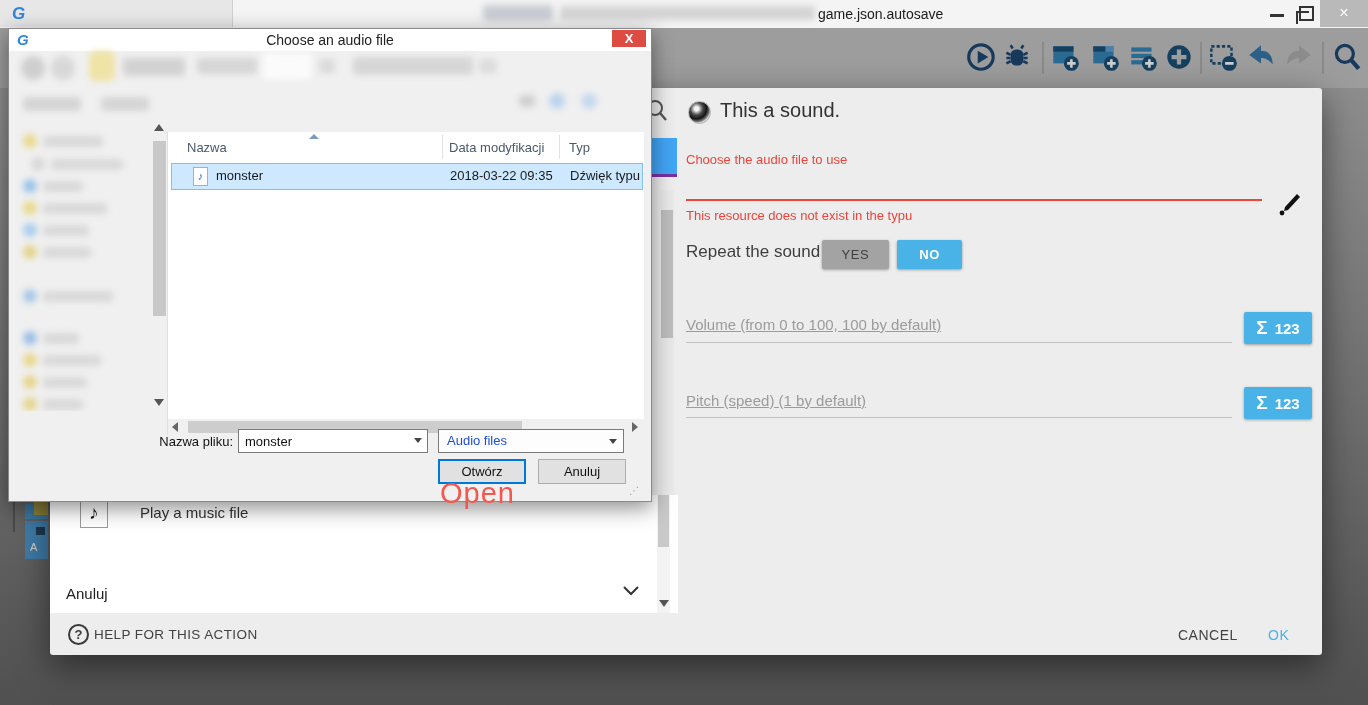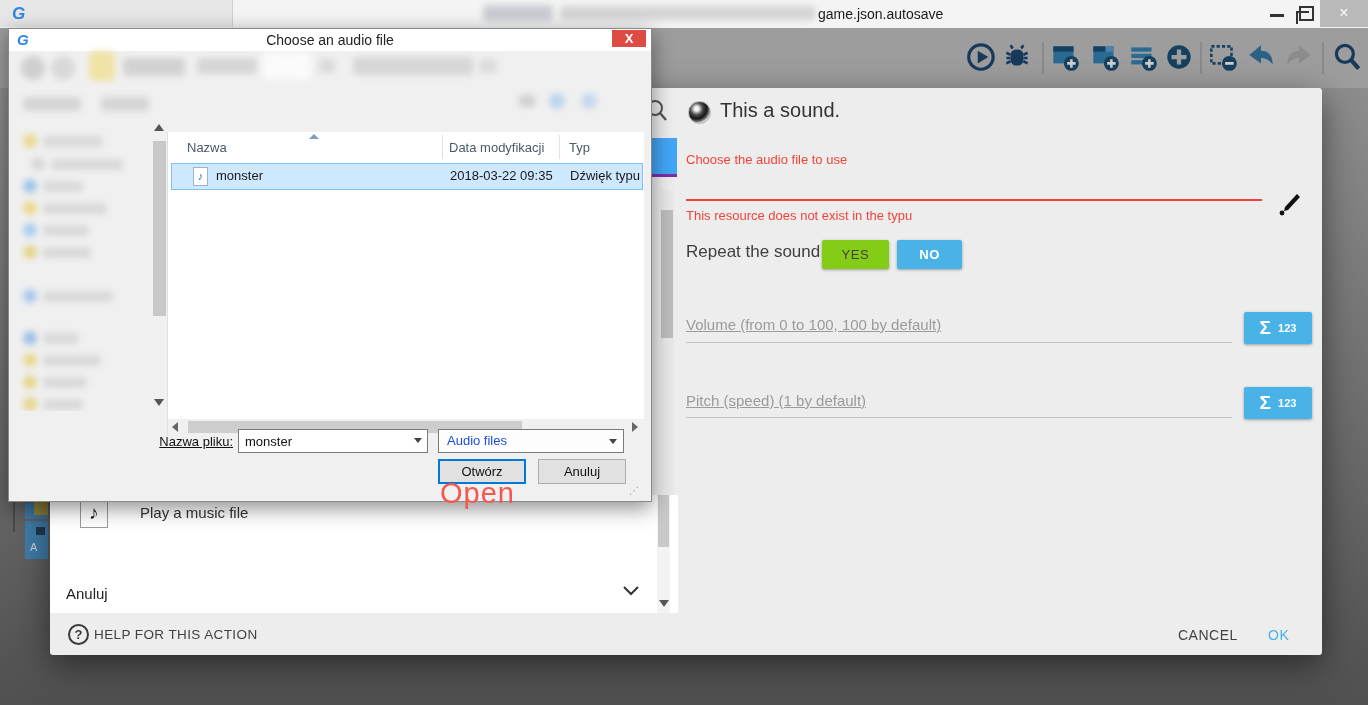--- a/index.html
+++ b/index.html
@@ -56,25 +56,25 @@
   .strip-thumb{left:611px;top:122px;width:12px;height:128px;background:#bdbdbd;}
 
   
   .pane-title{left:670px;top:11px;font-size:20px;color:#333;}
   .red-label{color:#f0433a;font-size:13px;}
   .red-underline{left:636px;top:111px;width:576px;height:2px;background:#f0433a;}
   .gray-label{color:#9b9b9b;font-size:15px;text-decoration:underline;}
   .gray-underline{height:1px;background:#c2c2c2;}
   .repeat-label{left:636px;top:154px;font-size:17px;color:#3f3f3f;}
   .btn-toggle{top:152px;height:29px;font-size:13px;letter-spacing:.6px;text-align:center;line-height:29px;border-radius:2px;box-shadow:0 1px 3px rgba(0,0,0,.35);}
-  .btn-yes{left:772px;width:67px;background:#84cc16;color:#3f3f3f;}
+  .btn-yes{left:772px;width:67px;background:#a3a3a3;color:#3f3f3f;}
   .btn-no{left:847px;width:65px;background:#49b3e8;color:#fff;font-weight:bold;}
   .expr-btn{left:1194px;width:68px;height:32px;background:#49b3e8;color:#fff;border-radius:2px;box-shadow:0 1px 3px rgba(0,0,0,.35);display:flex;align-items:center;justify-content:center;gap:7px;}
   .expr-sigma{font-size:19px;font-weight:bold;}
-  .expr-123{font-size:11px;font-weight:bold;}
+  .expr-123{font-size:15px;font-weight:bold;}
   .footer-help-icon{left:18px;top:536px;width:17px;height:17px;border:2px solid #3a3a3a;border-radius:50%;color:#3a3a3a;font-size:13px;font-weight:bold;text-align:center;line-height:17px;}
   .footer-help-label{left:44px;top:539px;font-size:13.5px;color:#424242;letter-spacing:.4px;}
   .footer-cancel{left:1128px;top:539px;font-size:14px;color:#424242;letter-spacing:.5px;}
   .footer-ok{left:1218px;top:539px;font-size:14px;color:#49b3e8;letter-spacing:.5px;}
 
   
   .file-dialog{left:8px;top:28px;width:642px;height:472px;background:#f0f0f0;border:1px solid #898989;box-shadow:0 6px 20px rgba(0,0,0,.45);}
   .fd-titlebar{left:0;top:0;width:642px;height:22px;background:#fff;}
   .fd-title{left:0;top:3px;width:642px;text-align:center;font-size:14px;color:#222;}
   .fd-close{left:603px;top:1px;width:34px;height:17px;background:#dd4b43;color:#fff;font-size:13px;font-weight:bold;text-align:center;line-height:17px;}
@@ -341,21 +341,21 @@
         <div class="fd-cell" style="left:398px;">Dźwięk typu w</div>
       </div>
 
       <div class="hscroll">
         <div class="tri-left" style="position:absolute;left:4px;top:3px;"></div>
         <div class="hthumb"></div>
         <div class="tri-right" style="position:absolute;left:464px;top:3px;"></div>
       </div>
     </div>
 
-    <div class="abs fd-label" style="left:150px;top:405px;width:74px;text-align:right;text-decoration:underline;">Nazwa pliku:</div>
+    <div class="abs fd-label" style="left:150px;top:405px;width:74px;text-align:right;">Nazwa pliku:</div>
     <div class="abs" style="left:229px;top:400px;">
       <input class="fd-input" style="position: static;" value="monster">
       <div class="combo-arrow"></div>
     </div>
     <div class="abs fd-select">
       <span>Audio files</span>
       <div class="combo-arrow"></div>
     </div>
     <div class="abs fd-btn default" style="left:429px;">Otwórz</div>
     <div class="abs fd-btn" style="left:529px;">Anuluj</div>

